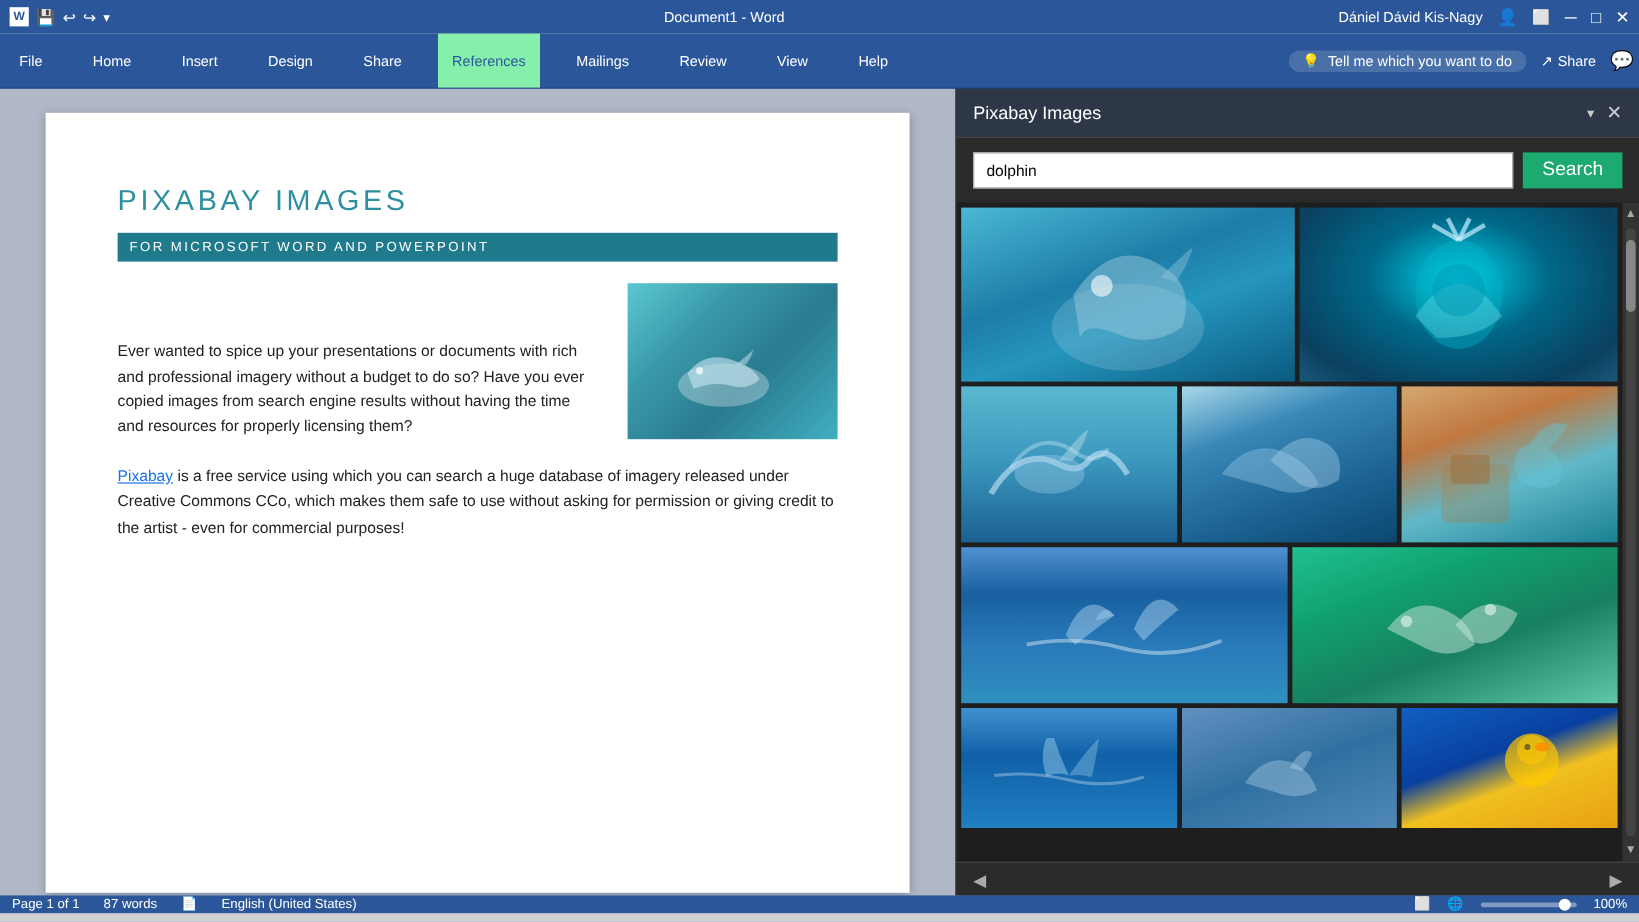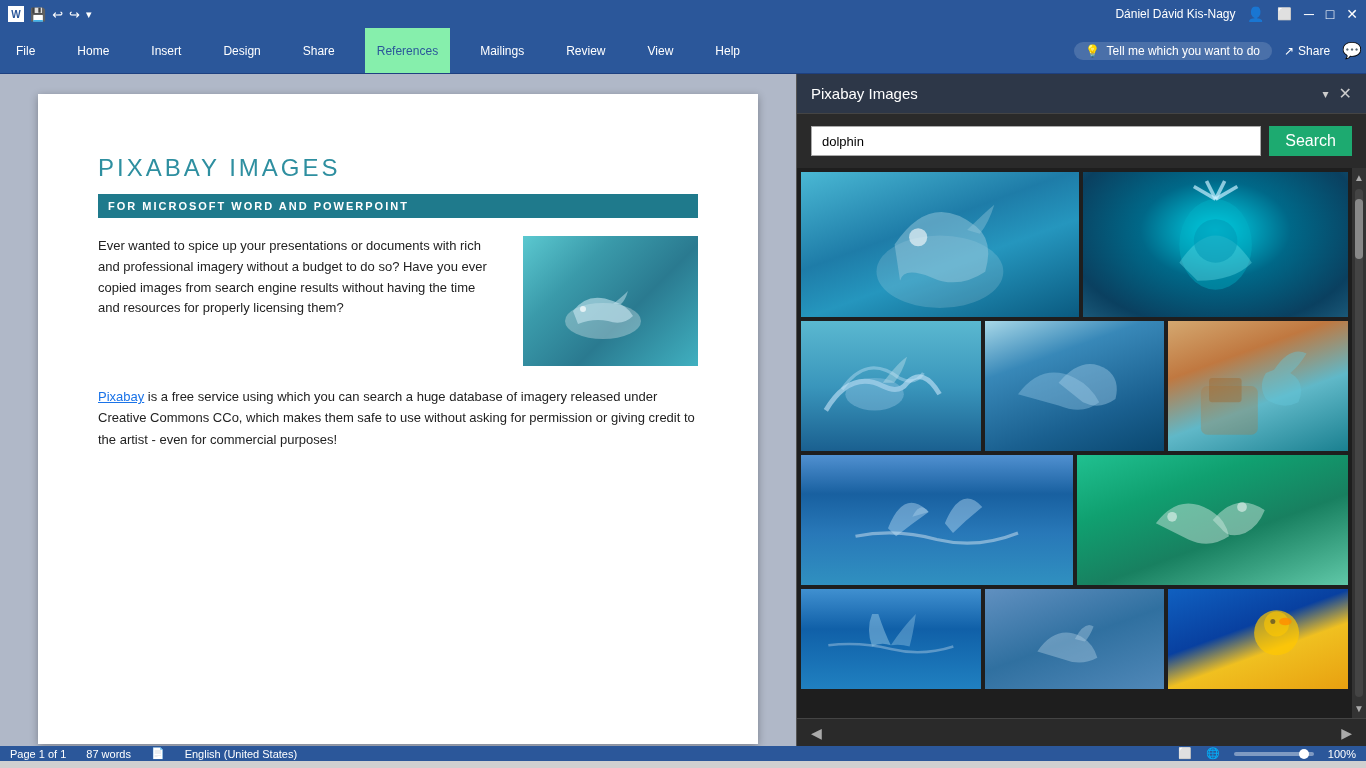--- a/index.html
+++ b/index.html
@@ -91,26 +91,27 @@
       margin-bottom: 12px;
     }
     .doc-subtitle-bar {
       background: #1f7a8c;
       color: white;
       font-size: 11px;
       letter-spacing: 2px;
       text-transform: uppercase;
       padding: 6px 10px;
       margin-bottom: 18px;
-      font-weight: 700;
+      font-weight: 400;
     }
     .doc-content-row {
       display: flex;
       gap: 27px;
       margin-bottom: 20px;
+      align-items: flex-end;
     }
     .doc-text-block { flex: 1; }
     .doc-text-block p {
       font-size: 13px;
       line-height: 1.6;
       color: #222;
     }
     .doc-image-placeholder {
       width: 175px;
       height: 130px;
@@ -287,20 +288,21 @@
 <body>
 
 <div class="titlebar">
   <div class="titlebar-left">
     <div class="word-icon">W</div>
     <span style="color:white;font-size:13px;cursor:pointer;">💾</span>
     <span style="color:white;font-size:13px;cursor:pointer;">↩</span>
     <span style="color:white;font-size:13px;cursor:pointer;">↪</span>
     <span style="color:white;font-size:11px;cursor:pointer;">▾</span>
   </div>
+  <div class="titlebar-center">Document1 - Word</div>
   <div class="titlebar-right">
     <span style="font-size:12px;">Dániel Dávid Kis-Nagy</span>
     <span style="font-size:14px;cursor:pointer;">👤</span>
     <span style="font-size:12px;cursor:pointer;">⬜</span>
     <span style="font-size:14px;cursor:pointer;">─</span>
     <span style="font-size:14px;cursor:pointer;">□</span>
     <span style="font-size:14px;cursor:pointer;">✕</span>
   </div>
 </div>
 

